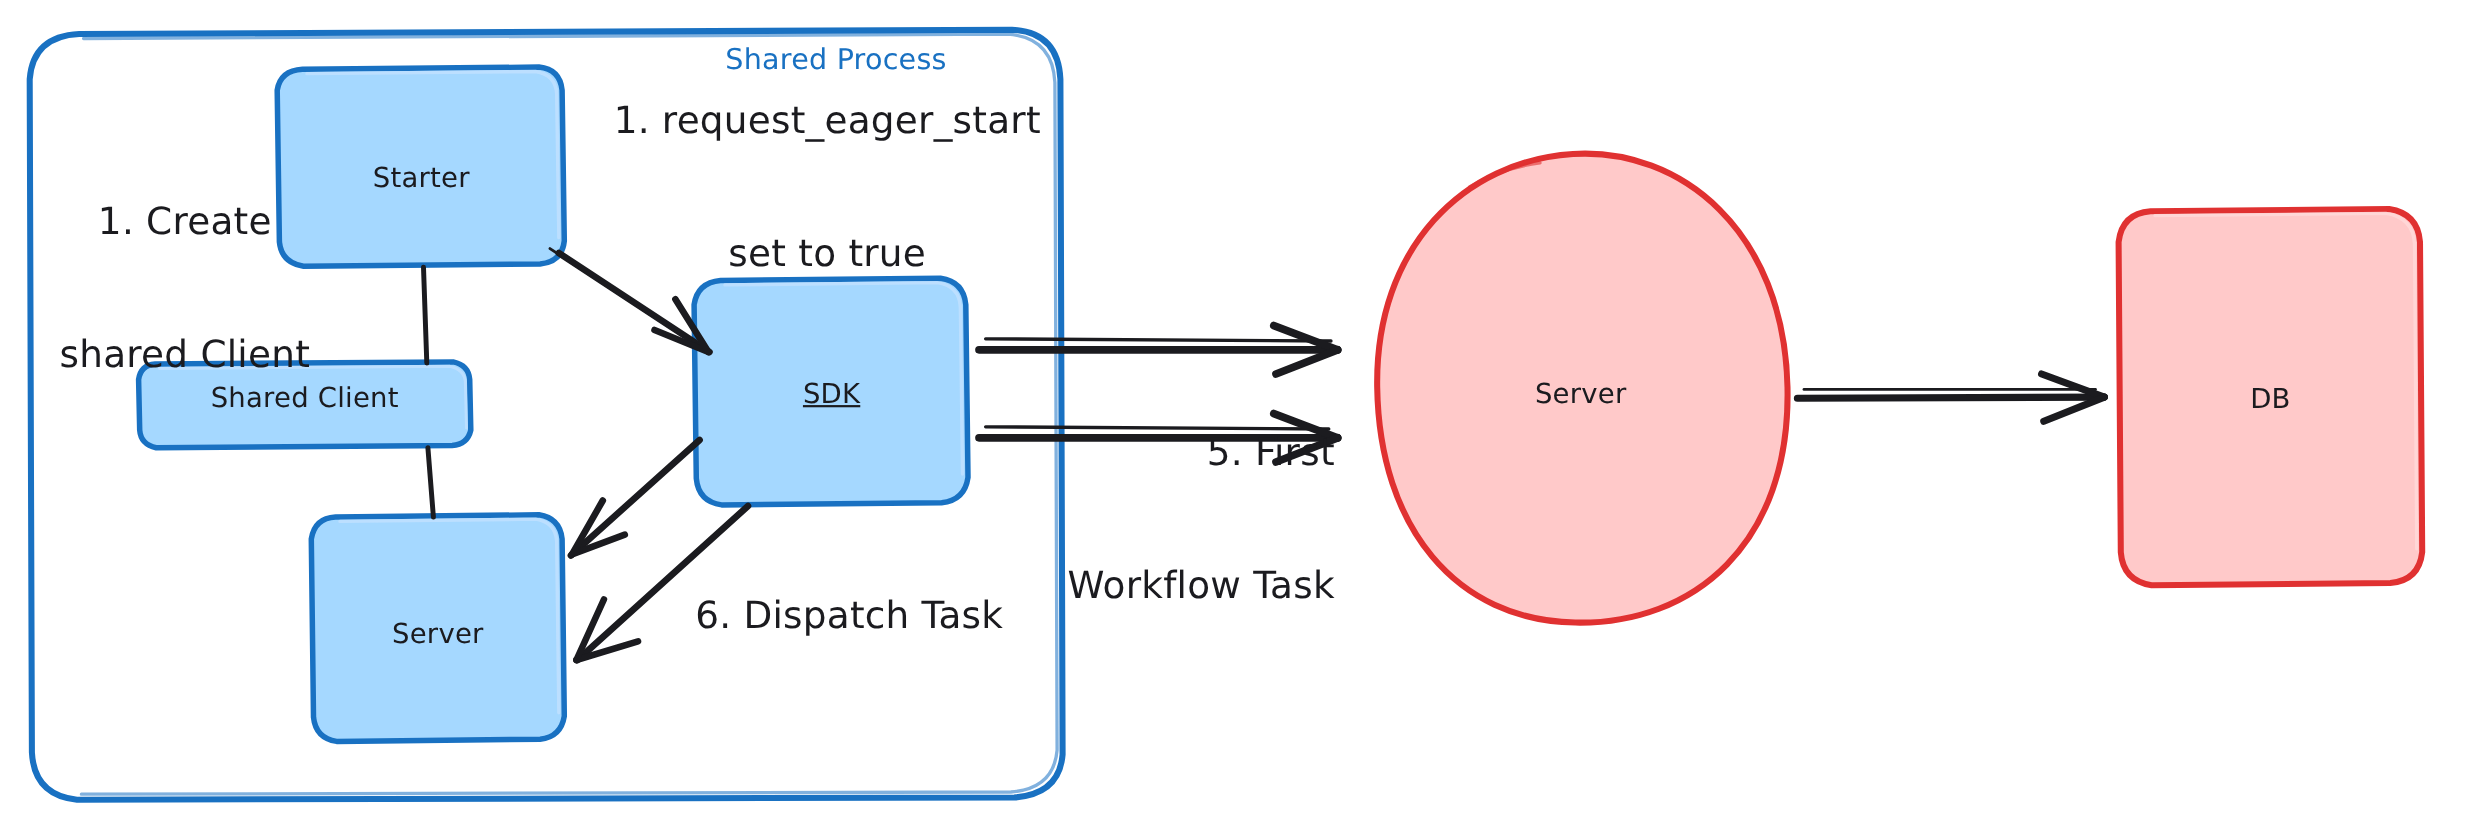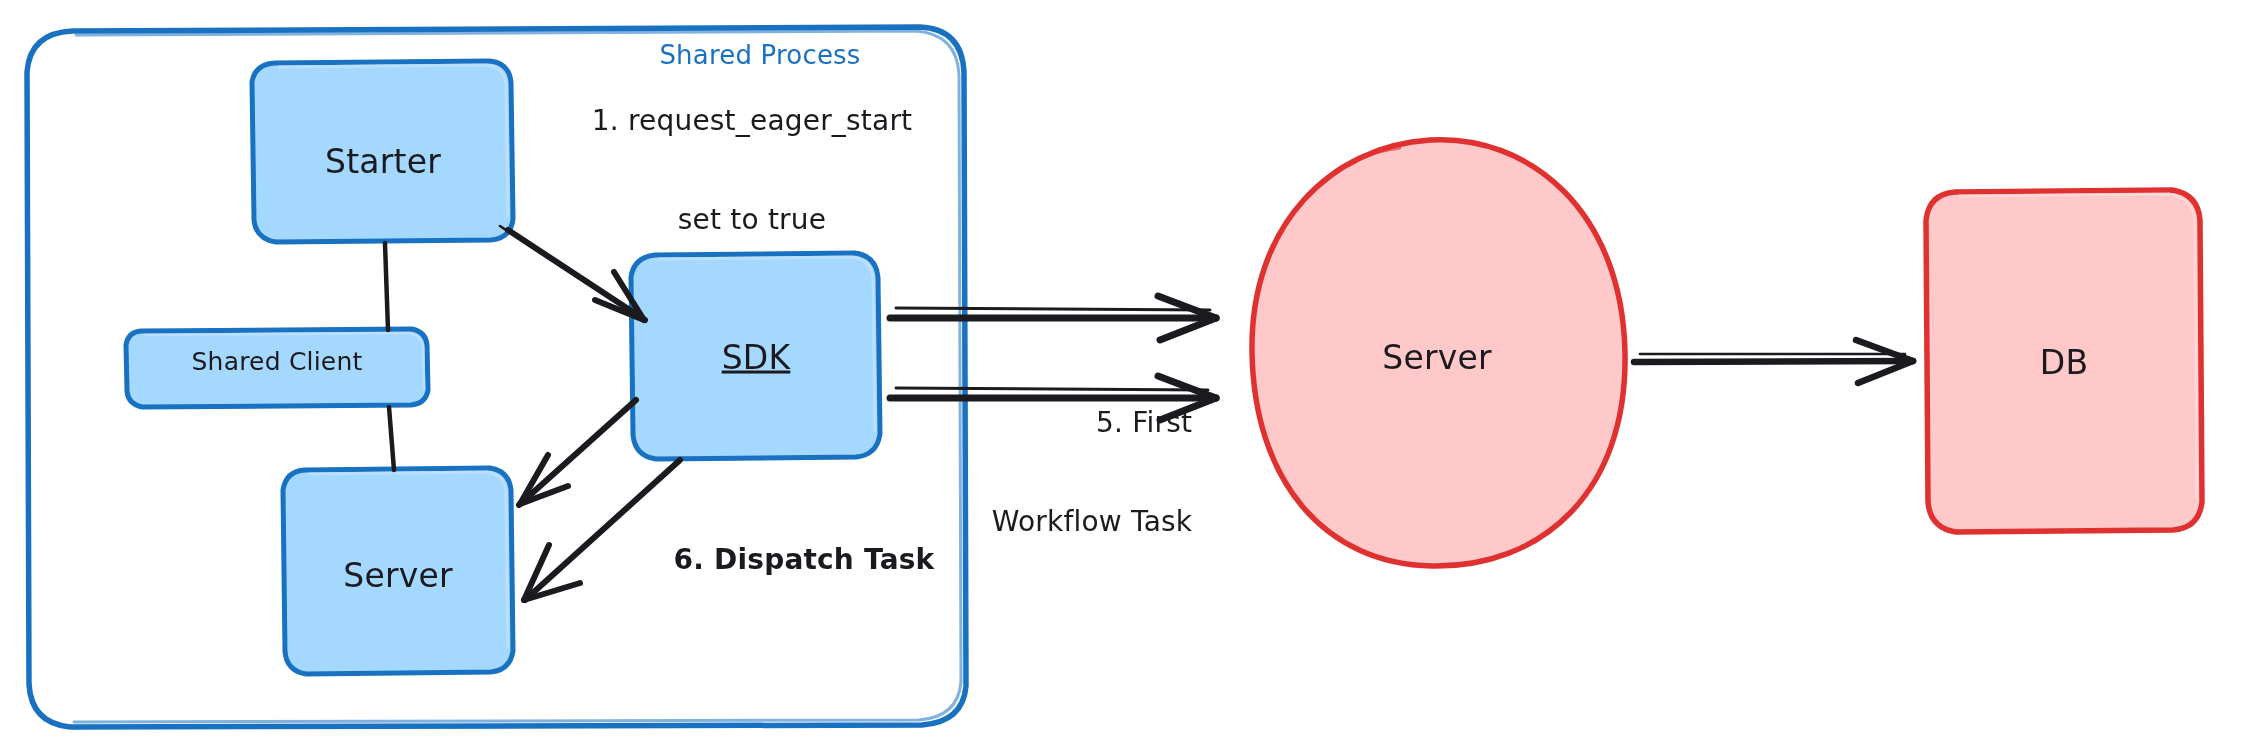--- a/index.html
+++ b/index.html
@@ -34,28 +34,28 @@
     position: absolute;
     font-family: "DejaVu Sans", sans-serif;
     color: #1b1b1f;
     text-align: center;
     line-height: 1.18;
     white-space: pre;
     pointer-events: none;
     letter-spacing: 0.2px;
   }
   .node-label {
-    font-size: 33px;
+    font-size: 25px;
     transform: translate(-50%, -50%);
   }
   .node-label.small {
     font-size: 25px;
   }
   .edge-label {
-    font-size: 28px;
+    font-size: 34px;
     transform: translate(-50%, -50%);
   }
   .group-label {
     font-size: 26px;
     color: #1971c2;
     transform: translate(-50%, -50%);
   }
 </style>
 </head>
 <body>
@@ -165,26 +165,30 @@
 
   <div class="node-label" style="left:1437px; top:358px;">Server</div>
 
   <div class="node-label" style="left:2064px; top:363px;">DB</div>
 
   <div class="edge-label" style="left:752px; top:170px;">
     <div>1. request_eager_start</div>
     <div>set to true</div>
   </div>
 
+  <div class="edge-label" style="left:168px; top:262px;">
+    <div>1. Create</div>
+    <div>shared Client</div>
+  </div>
 
 
 
 
   <div class="edge-label" style="left:1092px; top:472px;text-align:right;">
     <div>5. First</div>
     <div>Workflow Task</div>
   </div>
 
-  <div class="edge-label" style="left:804px; top:560px;font-weight:bold;">
+  <div class="edge-label" style="left:772px; top:560px;">
     <div>6. Dispatch Task</div>
   </div>
 
 </div>
 
 </body></html>

